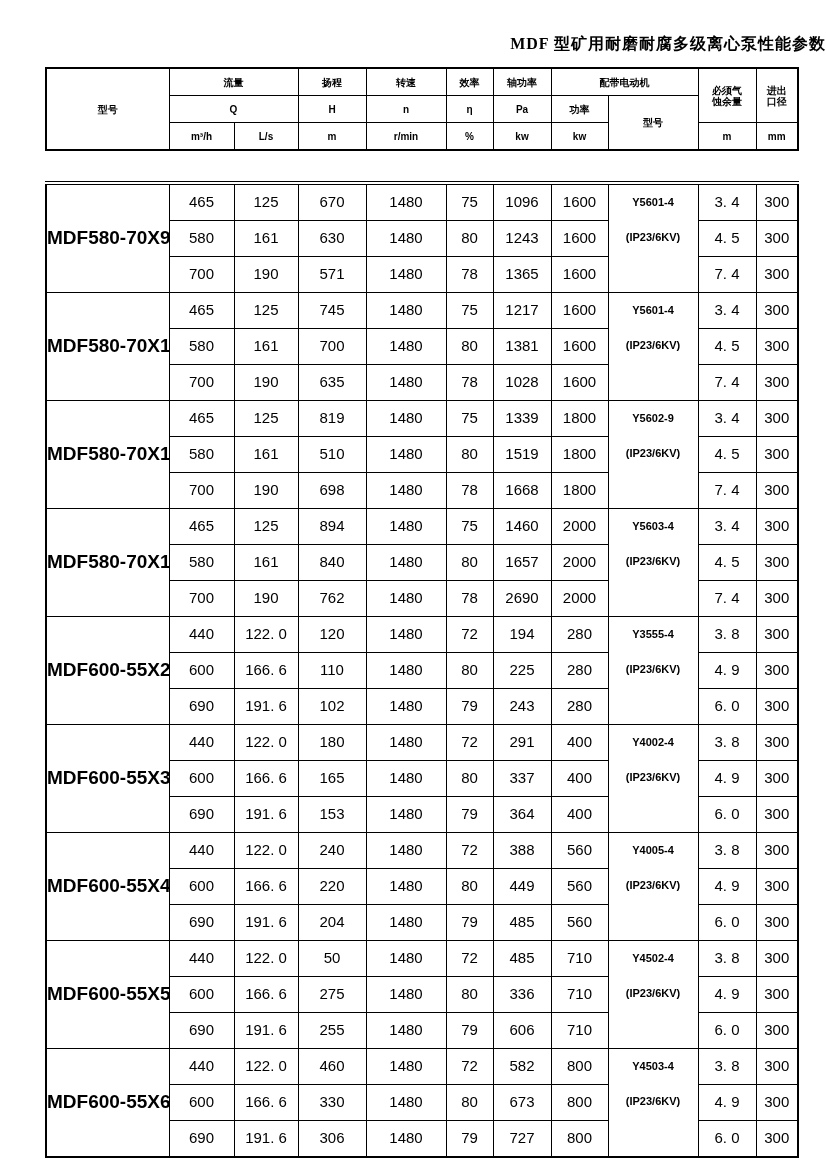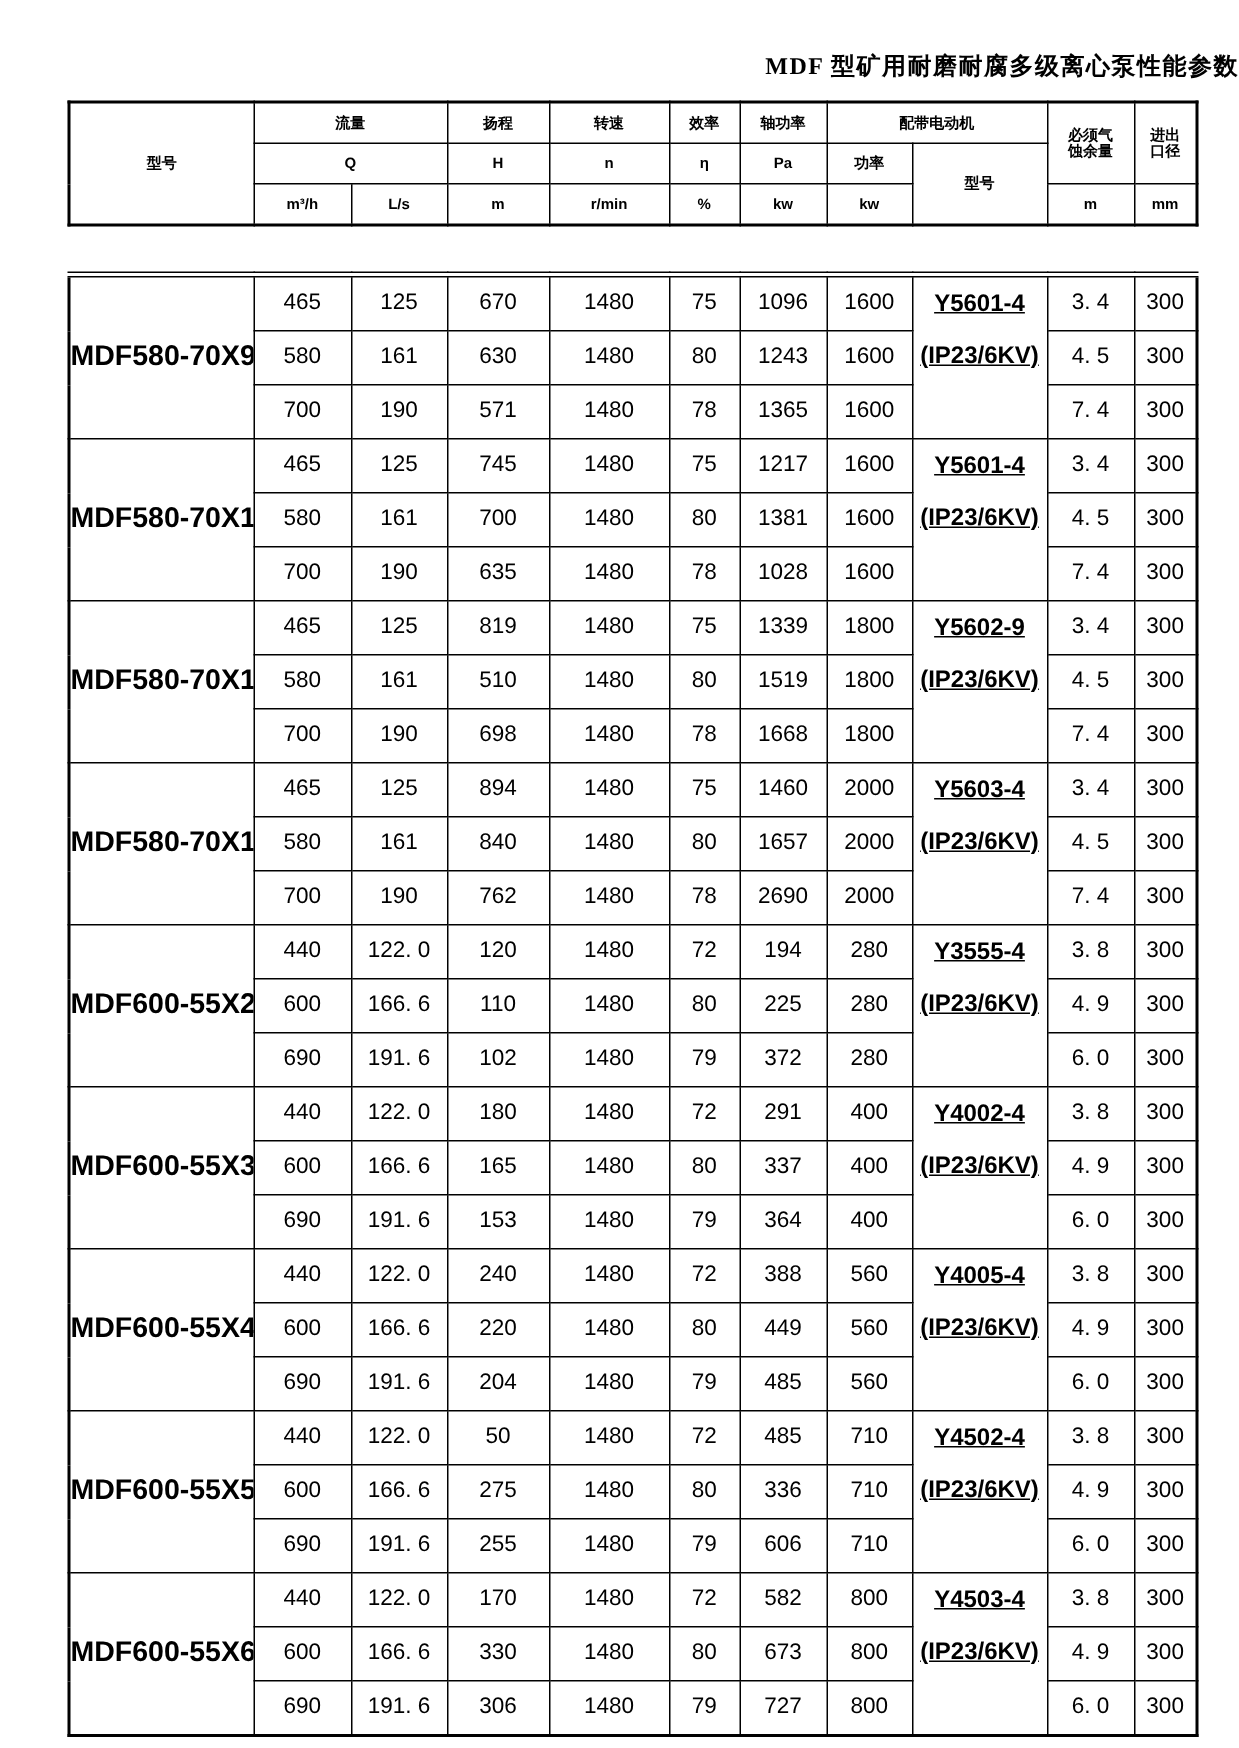--- a/index.html
+++ b/index.html
@@ -58,22 +58,21 @@
     height: 35px;
   }
   .model-cell {
     font-weight: bold;
     font-size: 19px;
     letter-spacing: 0px;
   }
   .motor-cell {
     vertical-align: top;
     font-weight: bold;
-    font-size: 16px;
-    text-decoration: underline;
+    font-size: 11px;
   }
   .motor-cell div {
     height: 35px;
     line-height: 35px;
   }
 </style>
 </head>
 <body>
 
 <div class="page-title">MDF 型矿用耐磨耐腐多级离心泵性能参数</div>
@@ -326,21 +325,21 @@
         <td>280</td>
         <td>4. 9</td>
         <td>300</td>
       </tr>
       <tr>
         <td>690</td>
         <td>191. 6</td>
         <td>102</td>
         <td>1480</td>
         <td>79</td>
-        <td>372</td>
+        <td>243</td>
         <td>280</td>
         <td>6. 0</td>
         <td>300</td>
       </tr>
       <tr>
         <td rowspan="3" class="model-cell">MDF600-55X3</td>
         <td>440</td>
         <td>122. 0</td>
         <td>180</td>
         <td>1480</td>
@@ -449,21 +448,21 @@
         <td>79</td>
         <td>606</td>
         <td>710</td>
         <td>6. 0</td>
         <td>300</td>
       </tr>
       <tr>
         <td rowspan="3" class="model-cell">MDF600-55X6</td>
         <td>440</td>
         <td>122. 0</td>
-        <td>170</td>
+        <td>460</td>
         <td>1480</td>
         <td>72</td>
         <td>582</td>
         <td>800</td>
         <td rowspan="3" class="motor-cell">
           <div>Y4503-4</div>
           <div>(IP23/6KV)</div>
         </td>
         <td>3. 8</td>
         <td>300</td>

